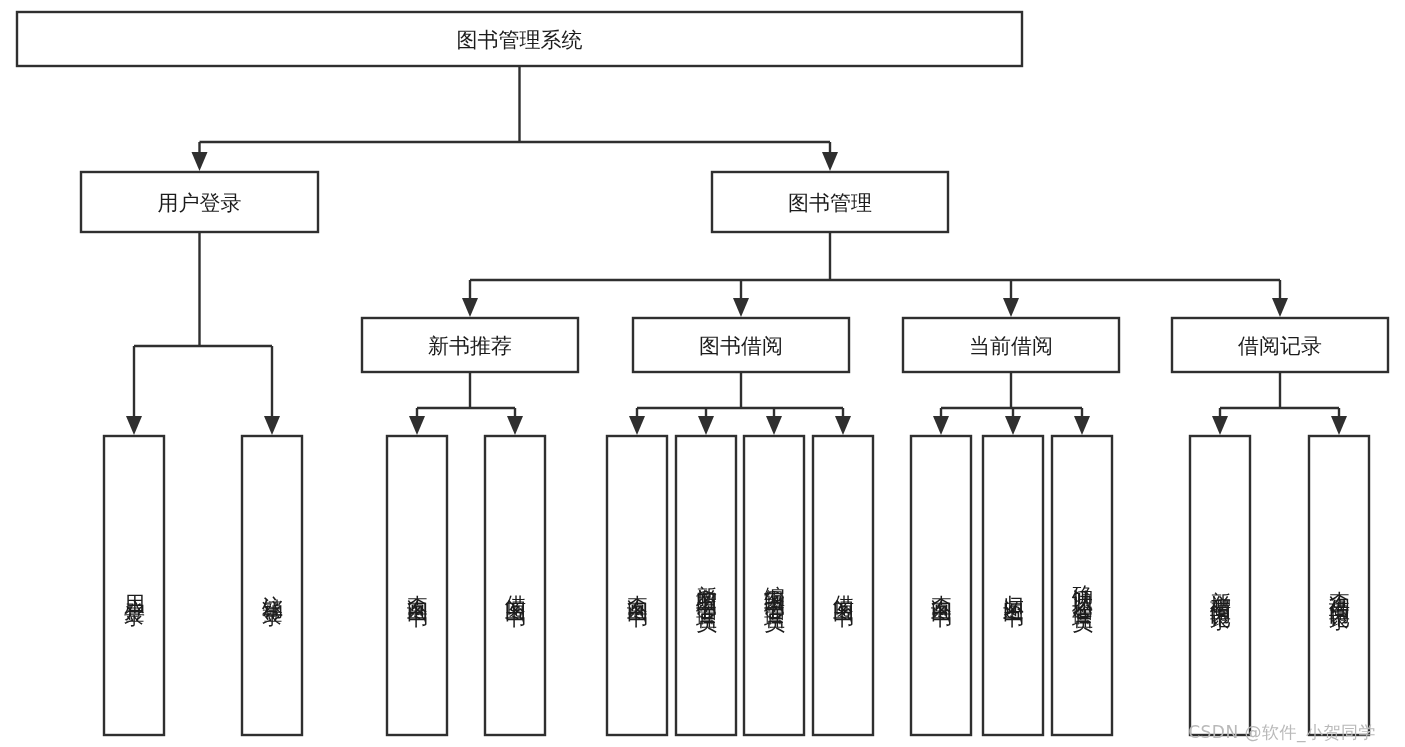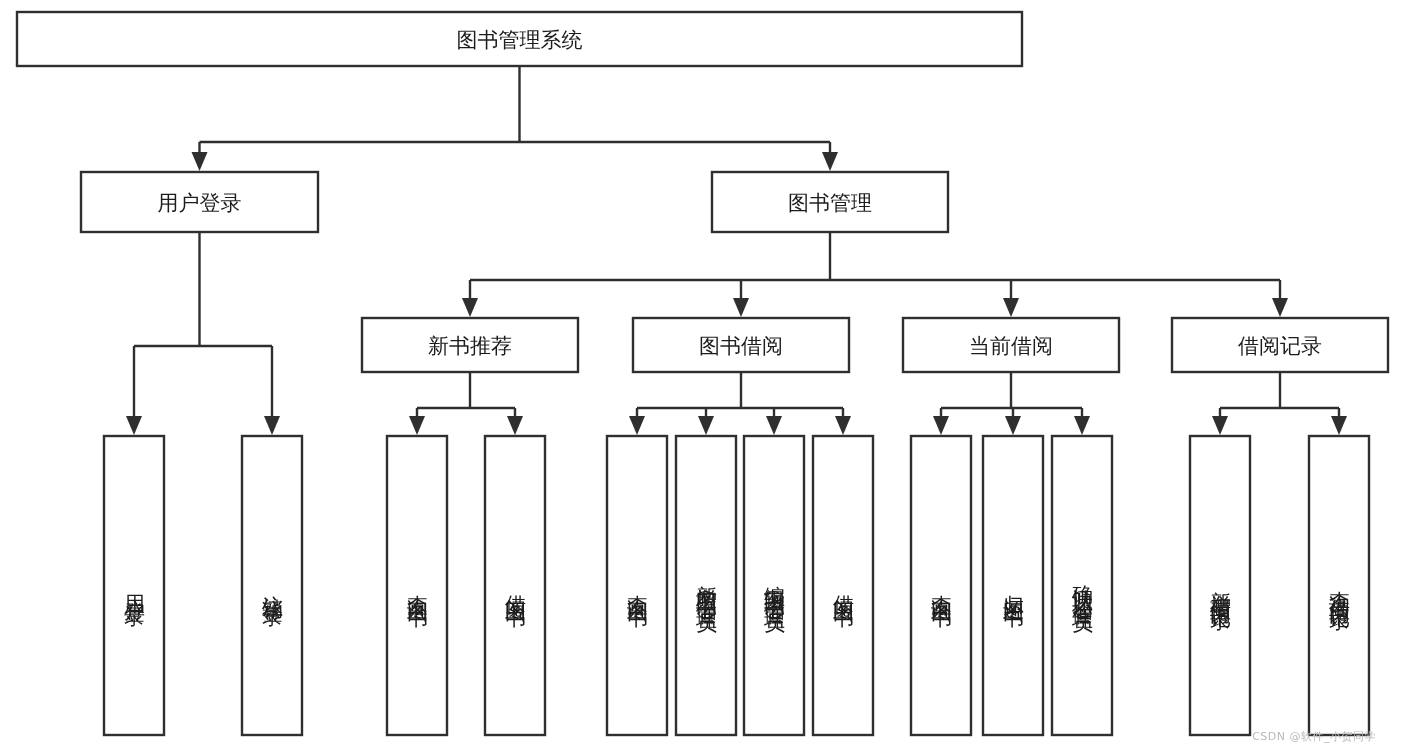--- a/index.html
+++ b/index.html
@@ -62,21 +62,21 @@
     justify-content: center;
     white-space: nowrap;
     pointer-events: none;
     user-select: none;
   }
   #watermark {
     position: absolute;
     right: 8px;
     bottom: 3px;
     font-family: "DejaVu Sans", "Liberation Sans", sans-serif;
-    font-size: 11px;
+    font-size: 17px;
     color: #b9b9b9;
     white-space: nowrap;
     letter-spacing: 0.5px;
     margin-top: 25px;
   }
 </style>
 </head>
 <body>
 
 <div id="diagram-root">

